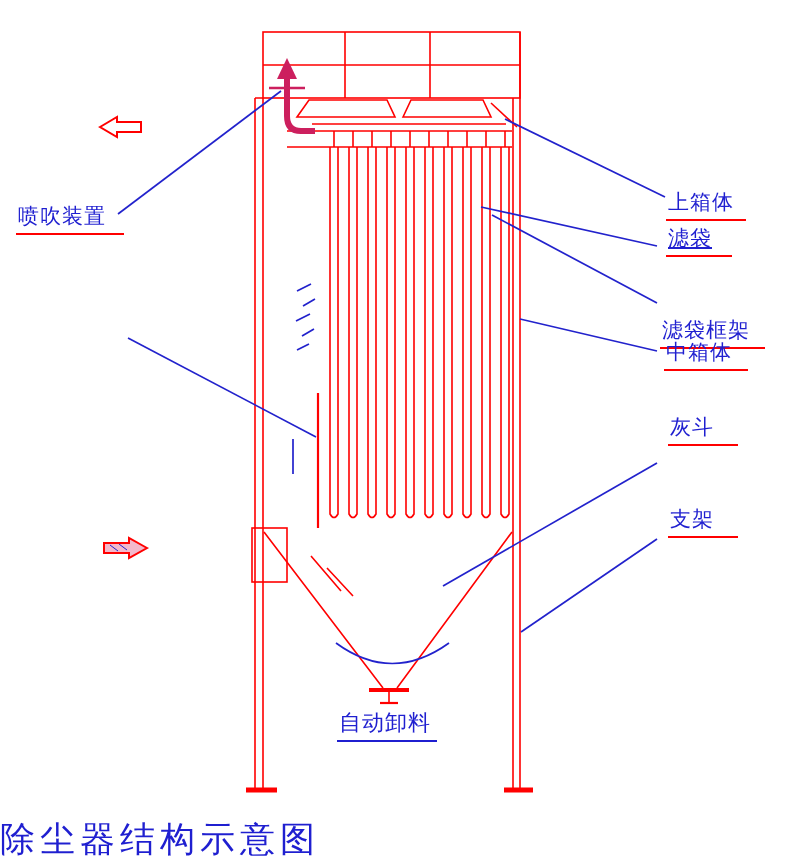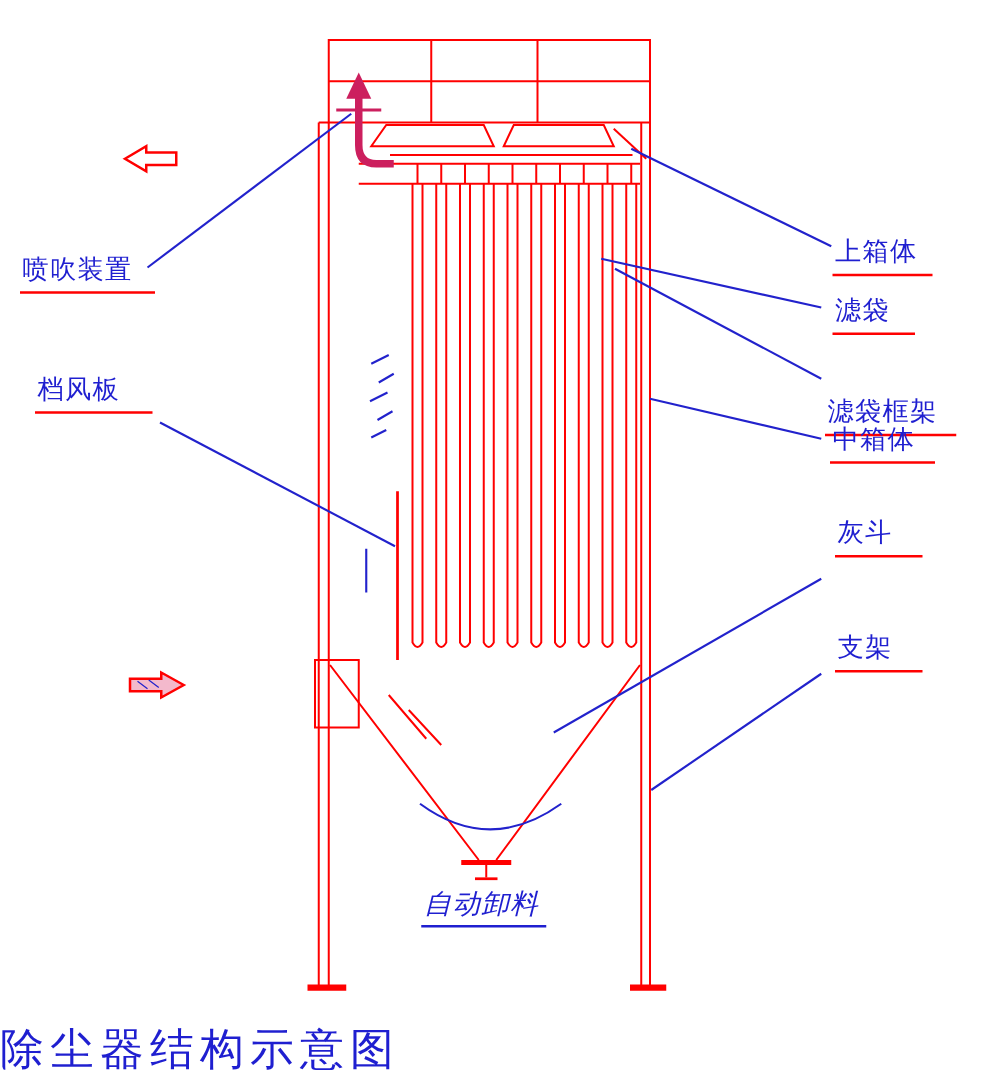--- a/index.html
+++ b/index.html
@@ -31,26 +31,26 @@
     line-height:26px;
     letter-spacing:1px;
     white-space:nowrap;
     border-bottom:2px solid var(--structure-red);
     padding:0 12px 4px 2px;
   }
   .lbl-blue-underline{border-bottom-color:var(--label-blue);}
   .lbl-blow{left:16px;top:203px;padding-right:18px;}
   .lbl-baffle{left:28px;top:299px;padding-right:26px;}
   .lbl-upperbox{left:666px;top:189px;}
-  .lbl-filterbag{left:666px;top:236px;padding-right:20px;}
+  .lbl-filterbag{left:666px;top:225px;padding-right:20px;text-decoration:underline;}
   .lbl-bagcage{left:660px;top:289px;padding-right:22px;margin-top:28px;}
   .lbl-middlebox{left:664px;top:339px;padding-right:16px;}
   .lbl-hopper{left:668px;top:414px;padding-right:24px;}
   .lbl-support{left:668px;top:506px;padding-right:24px;}
-  .lbl-discharge{left:337px;top:710px;font-size:22px;padding-right:6px;font-style:italic;}
+  .lbl-discharge{left:337px;top:710px;font-size:22px;padding-right:6px;}
   .page-title{
     position:absolute;left:0;right:0;top:816px;
     text-align:left;
     color:var(--label-blue);
     font-family:"DejaVu Serif", serif;
     font-size:35px;
     letter-spacing:5px;
   }
 </style>
 </head>
@@ -143,21 +143,20 @@
       <path class="blue" d="M505,119 L665,197"></path>
       <path class="blue" d="M481,207 L657,246"></path>
       <path class="blue" d="M492,215 L657,303"></path>
       <path class="blue" d="M520,319 L657,351"></path>
       <path class="blue" d="M657,463 L443,586"></path>
       <path class="blue" d="M657,539 L521,632"></path>
     </g>
   </svg>
 
   <div class="lbl lbl-blow">喷吹装置</div>
-  <div class="lbl lbl-baffle">档风板</div>
   <div class="lbl lbl-upperbox">上箱体</div>
   <div class="lbl lbl-filterbag">滤袋</div>
   <div class="lbl lbl-bagcage">滤袋框架</div>
   <div class="lbl lbl-middlebox">中箱体</div>
   <div class="lbl lbl-hopper">灰斗</div>
   <div class="lbl lbl-support">支架</div>
   <div class="lbl lbl-discharge lbl-blue-underline">自动卸料</div>
 
   <div class="page-title">除尘器结构示意图</div>
 

